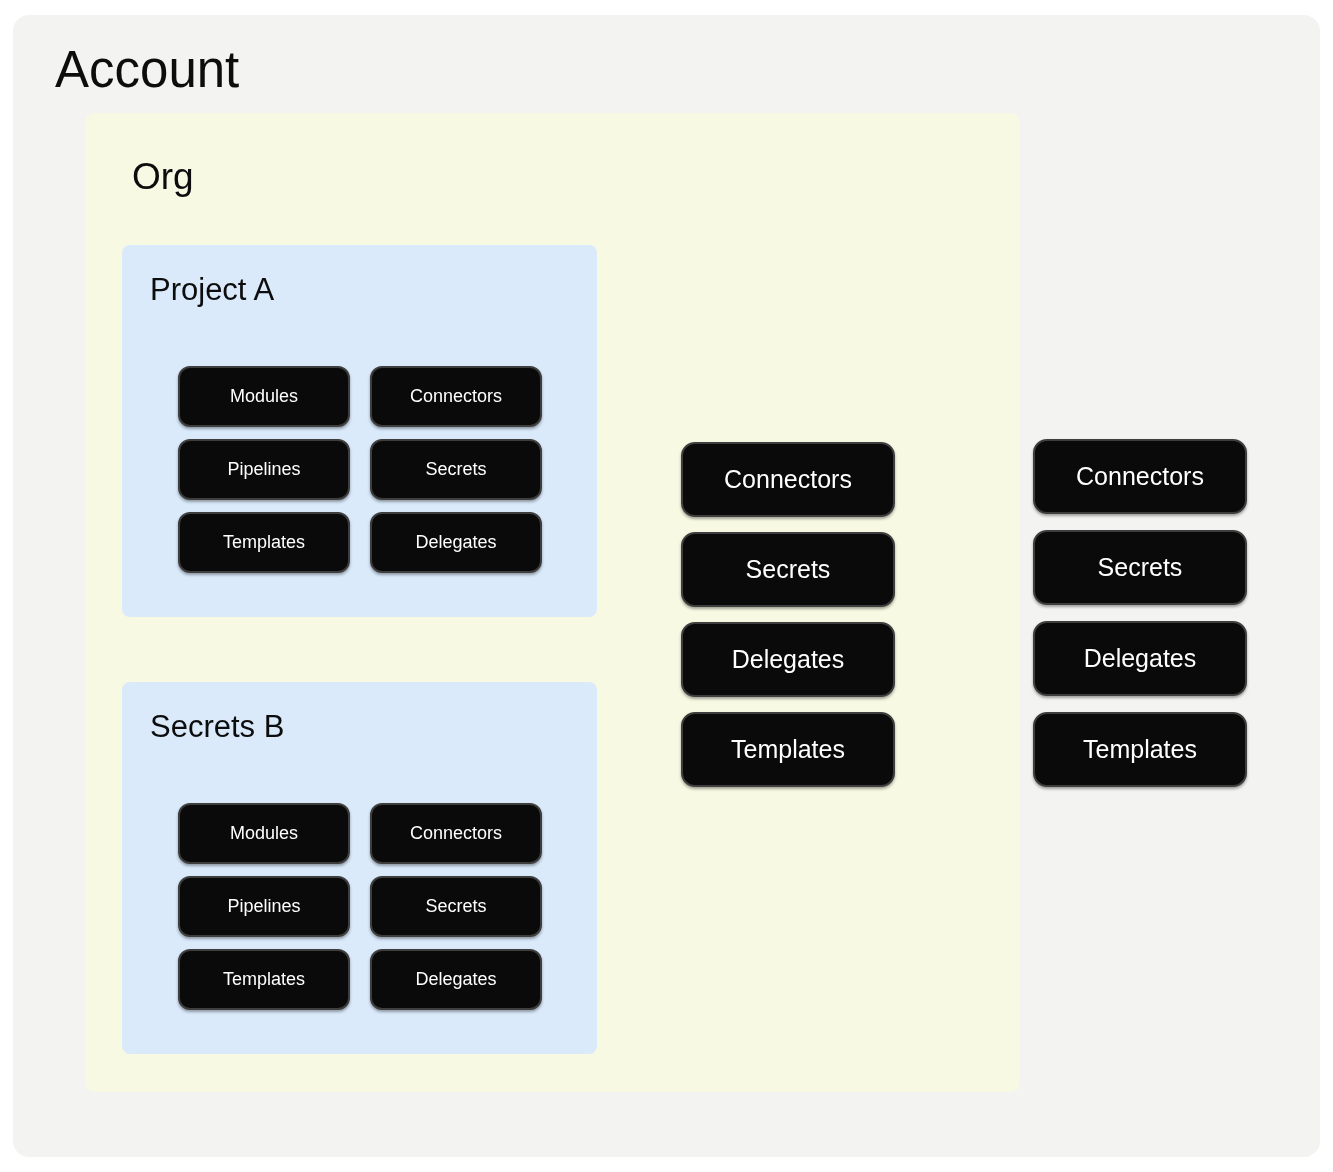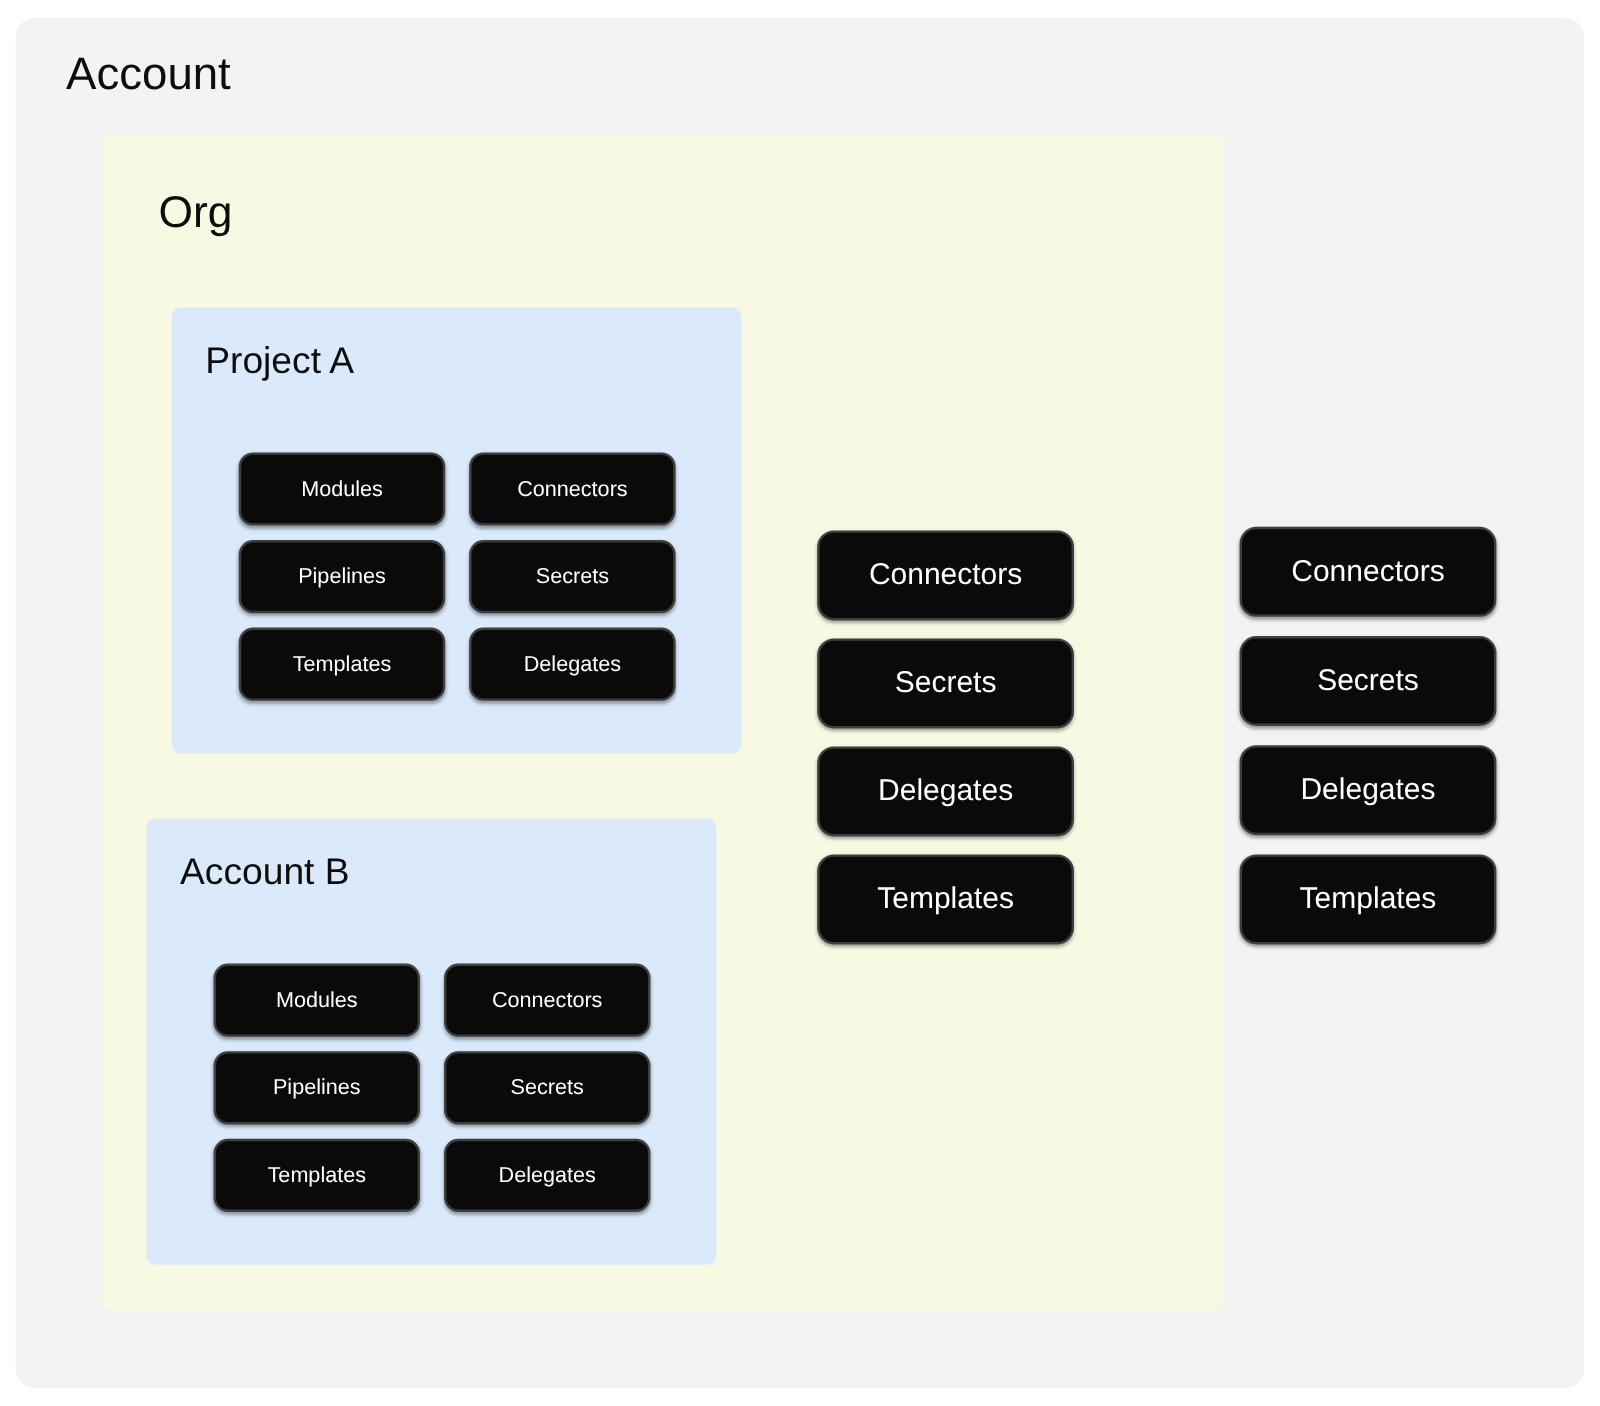--- a/index.html
+++ b/index.html
@@ -22,21 +22,21 @@
     top: 15px;
     width: 1307px;
     height: 1142px;
     background: #f3f3f1;
     border-radius: 16px;
   }
   .account-title {
     position: absolute;
     left: 42px;
     top: 26px;
-    font-size: 38px;
+    font-size: 51px;
     line-height: 1.15;
     font-weight: 400;
     color: #0d0d0d;
   }
   .org {
     position: absolute;
     left: 72px;
     top: 98px;
     width: 899px;
     height: 979px;
@@ -54,21 +54,21 @@
     color: #0d0d0d;
   }
   .project {
     position: absolute;
     left: 37px;
     width: 475px;
     height: 372px;
     background: #daeafb;
     border-radius: 8px;
   }
-  .project-a { top: 143px; margin-left: 21px; }
+  .project-a { top: 132px; }
   .project-b { top: 569px; }
   .project-title {
     position: absolute;
     left: 28px;
     top: 27px;
     font-size: 31px;
     line-height: 1.15;
     font-weight: 400;
     color: #0d0d0d;
   }
@@ -136,21 +136,21 @@
           <div class="node">Modules</div>
           <div class="node">Connectors</div>
           <div class="node">Pipelines</div>
           <div class="node">Secrets</div>
           <div class="node">Templates</div>
           <div class="node">Delegates</div>
         </div>
       </div>
 
       <div class="project project-b">
-        <div class="project-title">Account B</div>
+        <div class="project-title">Secrets B</div>
         <div class="btn-grid">
           <div class="node">Modules</div>
           <div class="node">Connectors</div>
           <div class="node">Pipelines</div>
           <div class="node">Secrets</div>
           <div class="node">Templates</div>
           <div class="node">Delegates</div>
         </div>
       </div>
 

